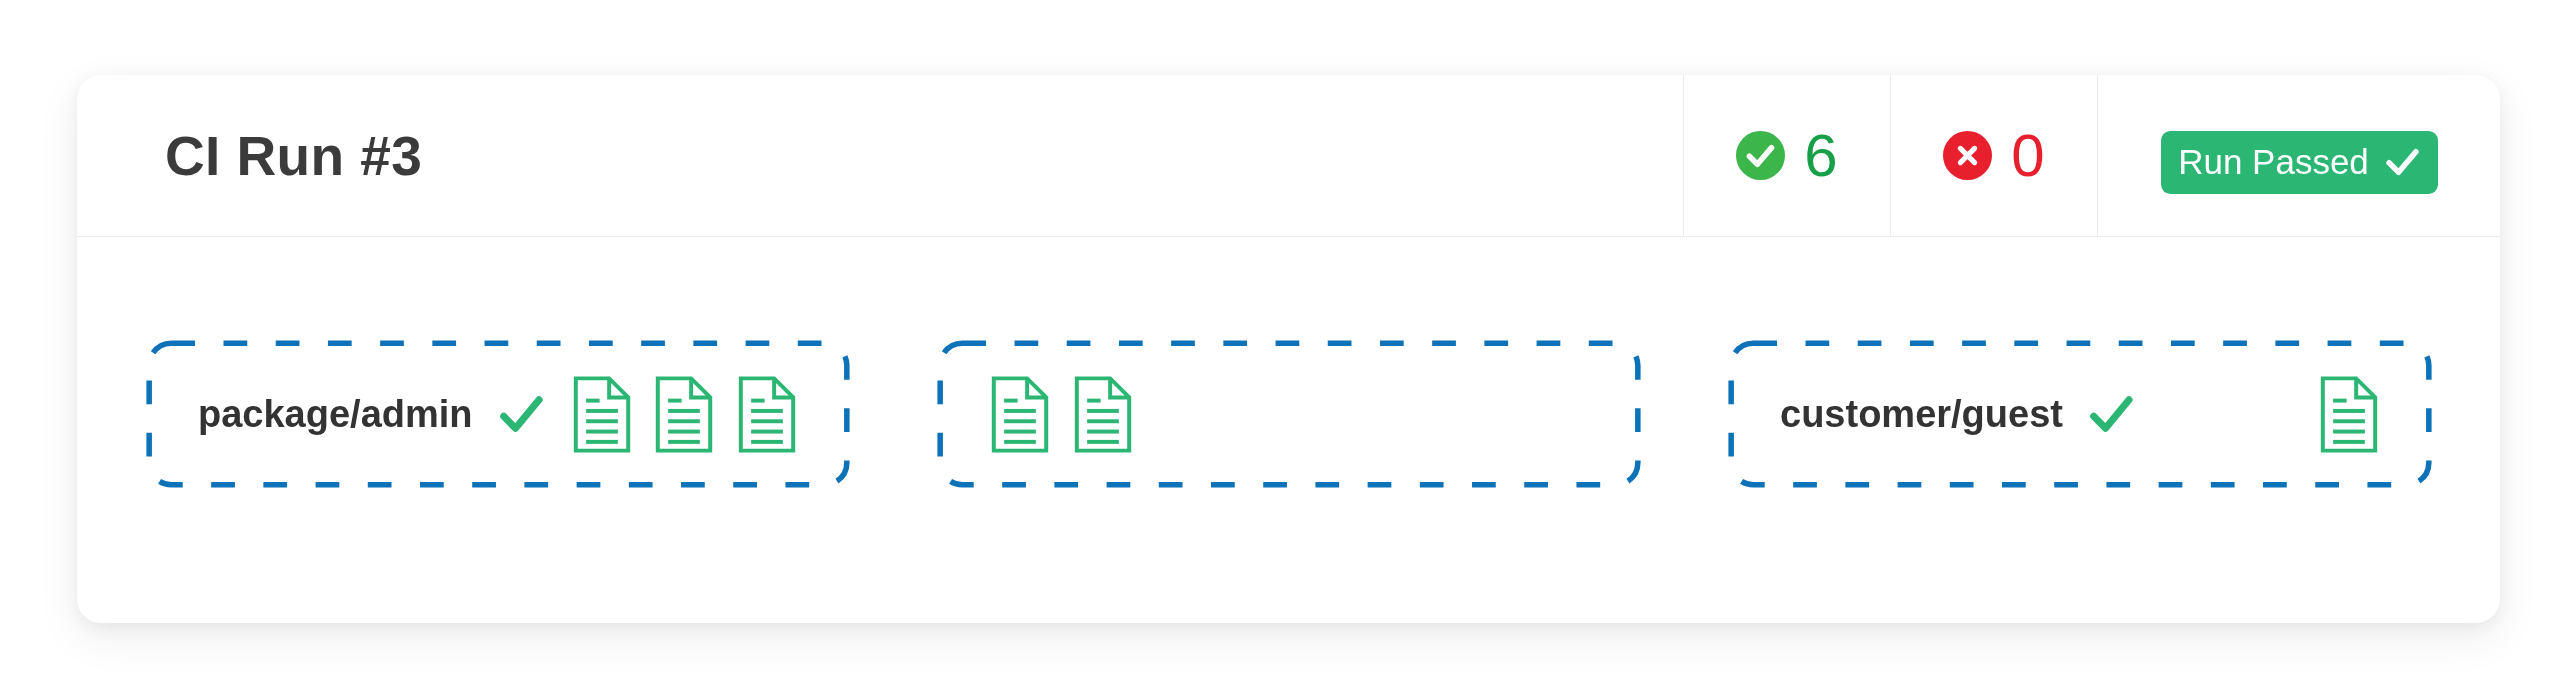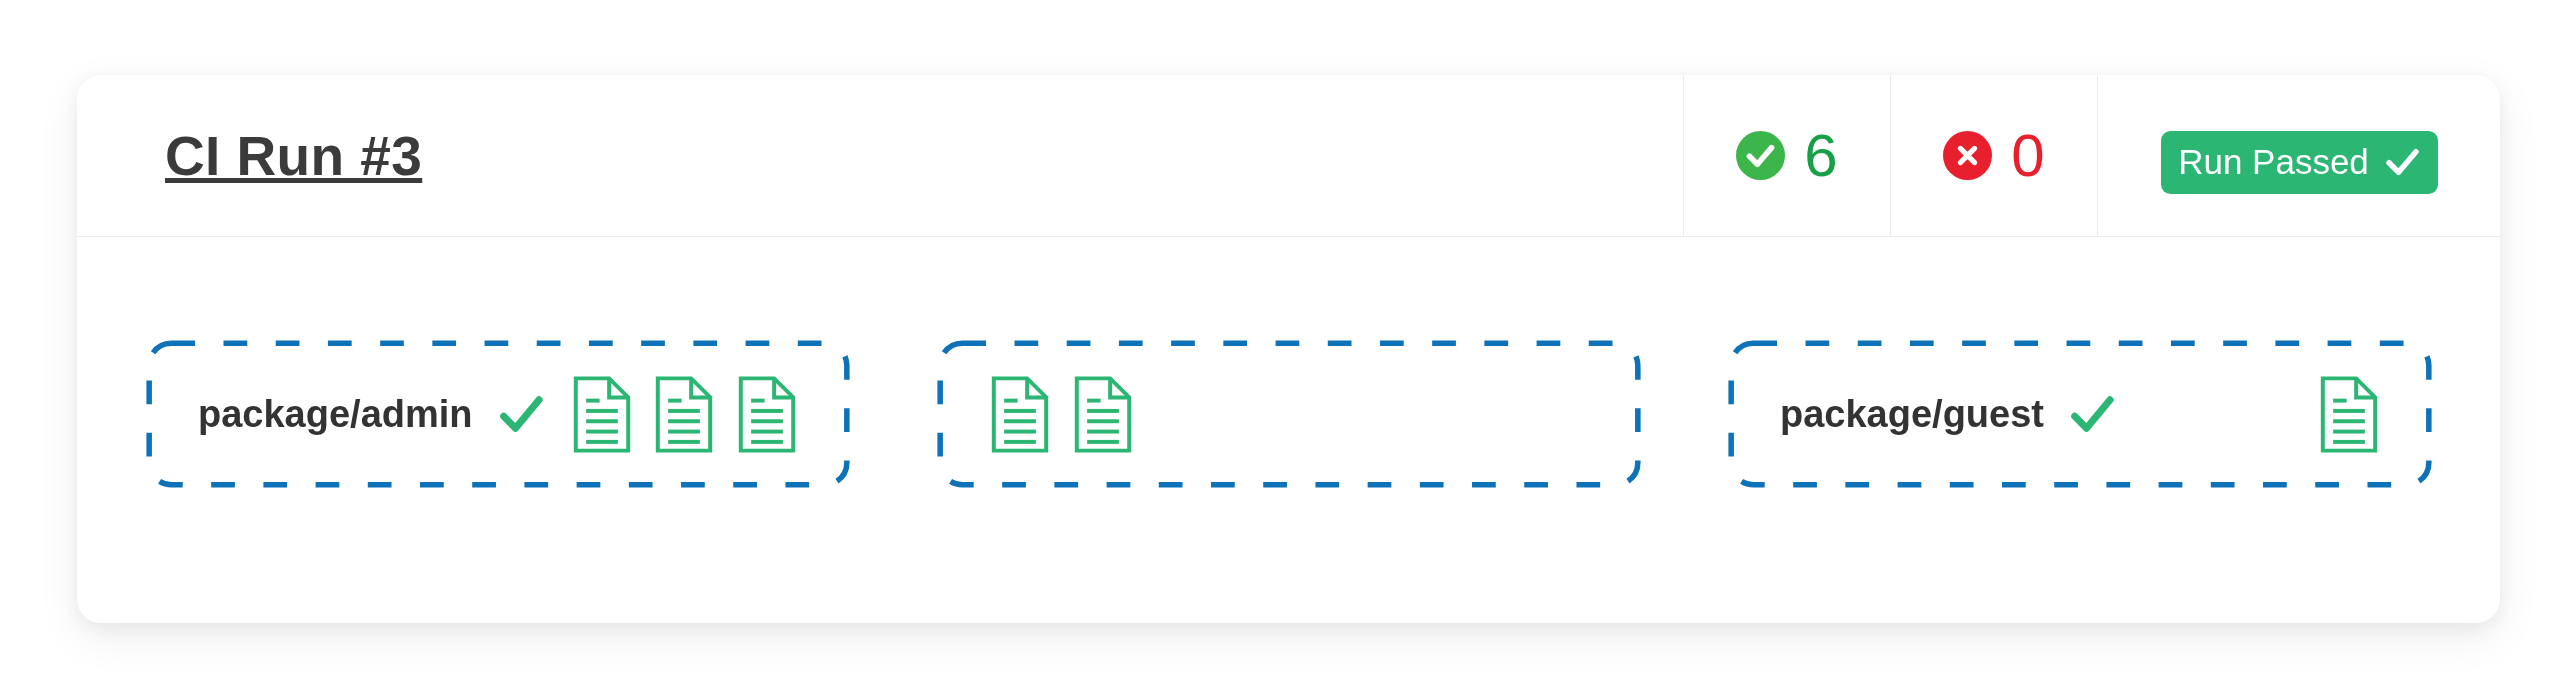--- a/index.html
+++ b/index.html
@@ -31,21 +31,20 @@
     flex: 1;
     display: flex;
     align-items: center;
   }
   .page-title {
     margin-left: 88px;
     font-size: 55px;
     font-weight: 700;
     color: var(--text-dark, #3b3b3b);
     letter-spacing: 0.4px;
-    text-decoration: underline;
   }
   .stat-cell {
     display: flex;
     align-items: center;
     justify-content: center;
     border-left: 1.6px solid var(--divider, #ebebeb);
   }
   .stat-pass-cell { width: 206px; }
   .stat-fail-cell { width: 206px; }
   .action-cell {
@@ -244,21 +243,21 @@
         </svg>
       </span>
         </div>
   </div>
 
   <div class="pkg-box">
     <svg class="pkg-border" width="704" height="148" viewBox="0 0 890 187">
       <rect x="4" y="4" width="882" height="179" rx="28" fill="none" stroke="var(--blue-dash, #0e72b8)" stroke-width="7" stroke-dasharray="30 36"></rect>
     </svg>
     <div class="pkg-left">
-      <span class="pkg-name">package/guest</span>
+      <span class="pkg-name">customer/guest</span>
       <span>
         <svg width="44" height="40" viewBox="0 0 56 50">
           <path d="M6 28 L21 43 L51 7" fill="none" stroke="var(--green-button, #2bb673)" stroke-width="9" stroke-linecap="round" stroke-linejoin="round"></path>
         </svg>
       </span>
     </div>
     <div class="pkg-docs">
       <span>
         <svg width="62" height="77" viewBox="0 0 78 97">
           <path d="M6 3 H48 L72 27 V94 H6 Z" fill="none" stroke="var(--green-button, #2bb673)" stroke-width="5"></path>

